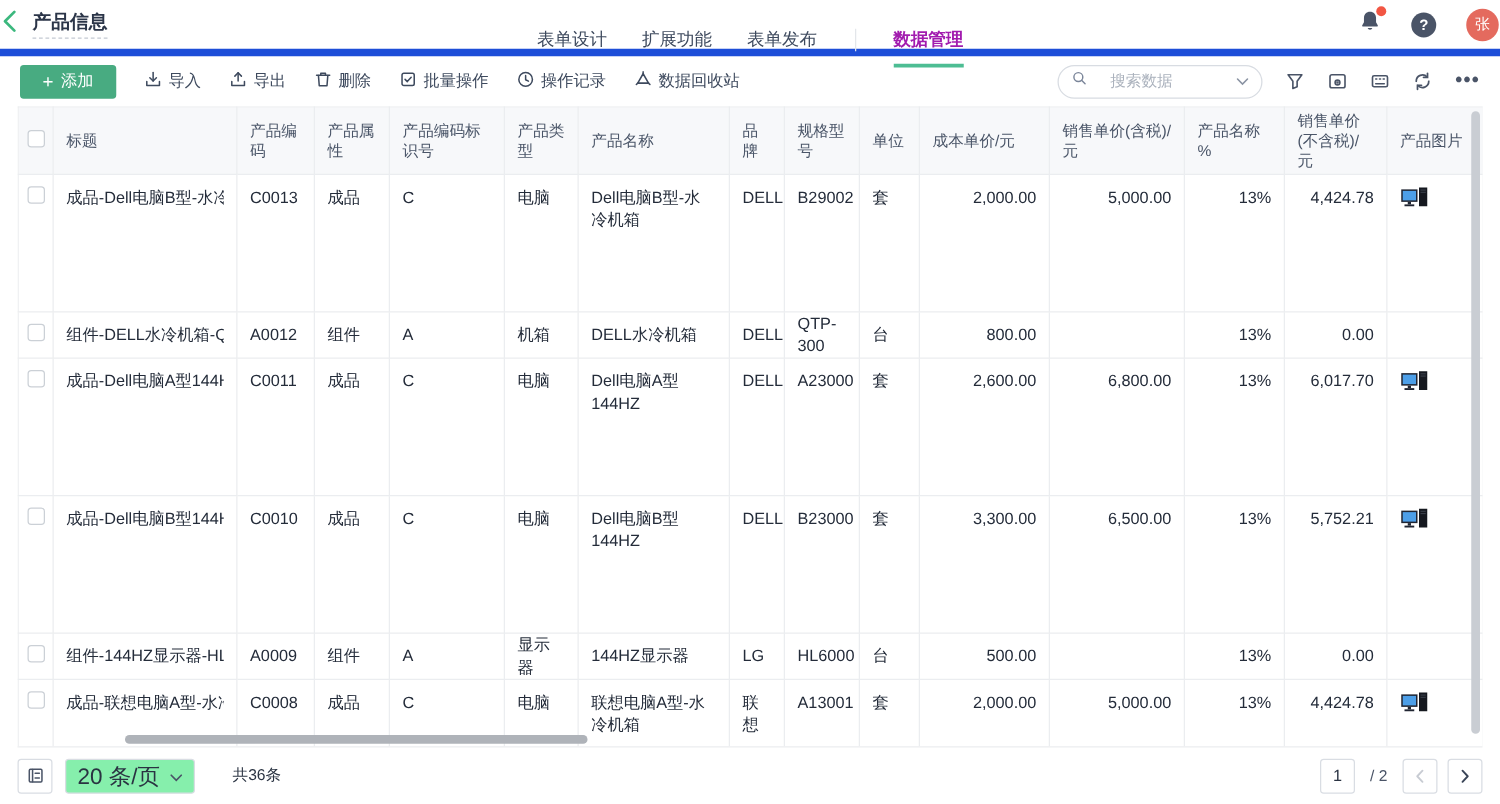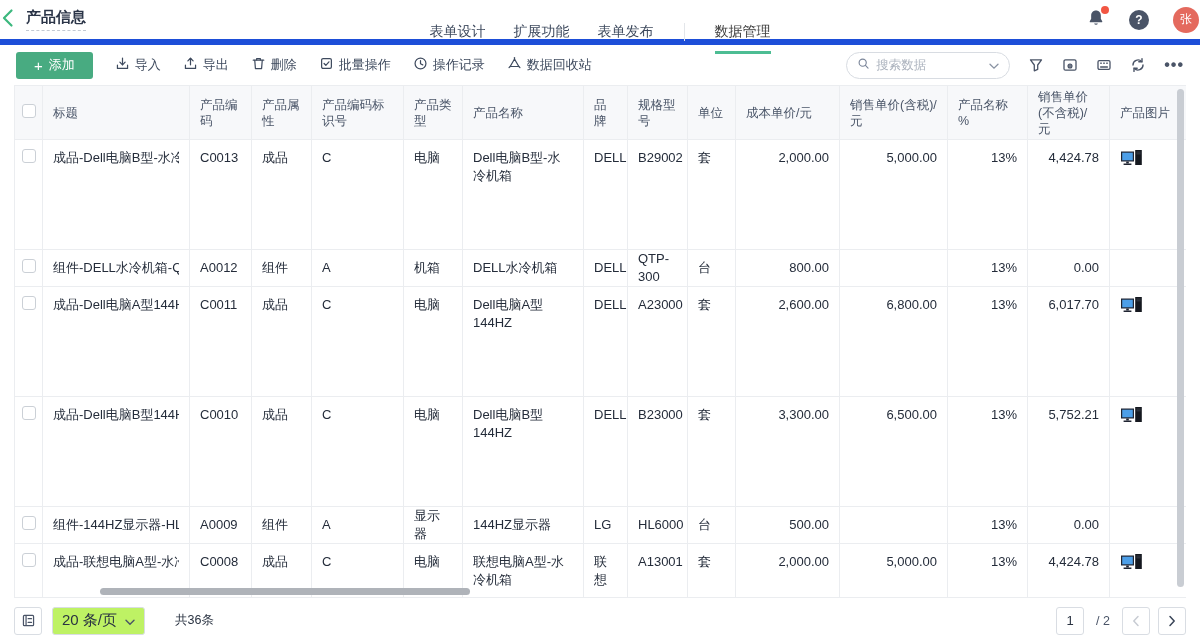--- a/index.html
+++ b/index.html
@@ -11,21 +11,21 @@
   .topbar { height:45px; flex:0 0 45px; display:flex; align-items:center; padding:0 1px;
     border-bottom:6px solid #1d4ed8; position:relative; }
   .topbar-left { display:flex; align-items:center; gap:12px; width:240px; }
   .back-btn { display:flex; align-items:center; cursor:pointer; }
   .page-title { font-size:15px; font-weight:700; color:#2B3548; padding-bottom:3px;
     border-bottom:1px dashed #C3C9D2; }
   .tabs { flex:1; display:flex; align-items:center; justify-content:center; height:45px;margin-top:24px; }
   .tab { height:45px; display:flex; align-items:center; font-size:14px; color:#3E4A5E;
     margin:0 14px; cursor:pointer; position:relative; }
   .tab-divider { width:1px; height:18px; background:#E3E6EA; margin:0 16px; }
-  .tab.active { color:#404040; }
+  .tab.active { color:#a21caf;font-weight:bold; }
   .tab.active::after { content:""; position:absolute; left:0; right:0; bottom:0; height:3px;
     background:#4DBD93; }
   .topbar-right { width:240px; display:flex; align-items:center; justify-content:flex-end; gap:24px; }
   .bell-wrap { position:relative; display:flex; }
   .bell-dot { position:absolute; top:-3px; right:-4px; width:8px; height:8px; border-radius:50%;
     background:#F25643; }
   .help-circle { width:20px; height:20px; border-radius:50%; background:#4A5467; color:#fff;
     font-size:12px; font-weight:700; display:flex; align-items:center; justify-content:center; }
   .avatar { width:26px; height:26px; border-radius:50%; background:#E46A5E; color:#fff;
     font-size:12px; display:flex; align-items:center; justify-content:center; }
@@ -34,21 +34,21 @@
   .toolbar { height:40px; flex:0 0 40px; display:flex; align-items:center; padding:0 16px; }
   .btn-add { height:27px; padding:0 18px; background:#48AB81; color:#fff; border:none;
     border-radius:3px; font-size:13px; display:flex; align-items:center; gap:6px; cursor:pointer;
     font-family:inherit; }
   .btn-add .plus { font-size:15px; font-weight:400; line-height:1; }
   .tool-btn { display:flex; align-items:center; gap:5px; font-size:13px; color:#3E4A5E;
     background:none; border:none; margin-left:22px; cursor:pointer; font-family:inherit; }
   .tool-btn svg { flex:0 0 auto; }
   .toolbar-right { margin-left:auto; display:flex; align-items:center; gap:18px; }
   .search-box { width:164px; height:27px; border:1px solid #D8DCE2; border-radius:14px;
-    display:flex; align-items:center; padding:0 10px; gap:6px; }
+    display:flex; align-items:center; padding:0 10px; gap:18px; }
   .search-box input { border:none; outline:none; flex:1; min-width:0; font-size:12.5px;
     color:#2B3548; font-family:inherit; background:transparent; }
   .search-box input::placeholder { color:#ABB2BD; }
   .icon-btn { background:none; border:none; display:flex; align-items:center; cursor:pointer;
     color:#4A5467; padding:0; }
   .more-dots { font-size:16px; font-weight:700; color:#4A5467; letter-spacing:1px; line-height:1; }
 
   
   .table-wrap { position:relative; height:513px; flex:0 0 513px; overflow:hidden;
     margin:0 14px 0 14px; border-bottom:1px solid #EBEDF0; }
@@ -71,22 +71,22 @@
     border-radius:4px; background:#AFB3B9; }
   .vscrollbar { position:absolute; right:2px; top:4px; width:7px; height:498px;
     border-radius:4px; background:#C9CDD3; }
 
   
   .pagefoot { height:45px; flex:1; display:flex; align-items:center; padding:0 14px; }
   .foot-left { display:flex; align-items:center; gap:10px; }
   .sq-btn { width:28px; height:28px; border:1px solid #D9DDE3; border-radius:3px; background:#fff;
     display:flex; align-items:center; justify-content:center; color:#4A5467; cursor:pointer; }
   .pagesize-select { height:28px; min-width:84px; border:1px solid #D9DDE3; border-radius:3px;
-    background:#bef264; display:flex; align-items:center; justify-content:space-between; gap:8px;
-    padding:0 9px; font-size:15px; color:#2A3342; cursor:pointer; }
+    background:#86efac; display:flex; align-items:center; justify-content:space-between; gap:8px;
+    padding:0 9px; font-size:18px; color:#2A3342; cursor:pointer; }
   .total-count { font-size:12.5px; color:#2A3342; margin-left:20px; }
   .foot-right { margin-left:auto; display:flex; align-items:center; gap:8px; }
   .page-input { width:28px; height:28px; border:1px solid #D9DDE3; border-radius:3px;
     text-align:center; font-size:13px; color:#2A3342; font-family:inherit; outline:none; }
   .page-total { font-size:12.5px; color:#4A5467; margin:0 4px; }
   .nav-btn { width:28px; height:28px; border:1px solid #D9DDE3; border-radius:3px; background:#fff;
     display:flex; align-items:center; justify-content:center; cursor:pointer; }
   .nav-btn.disabled { color:#C8CCD3; cursor:default; }
   .nav-btn.enabled { color:#3A4558; }
 </style>

